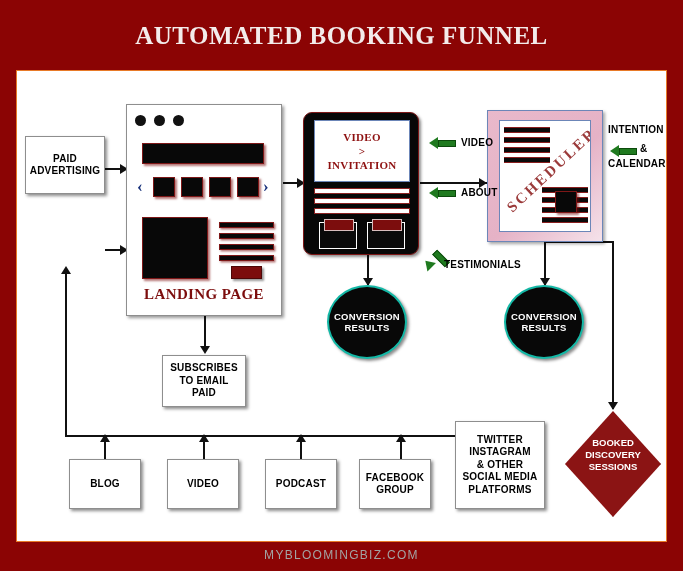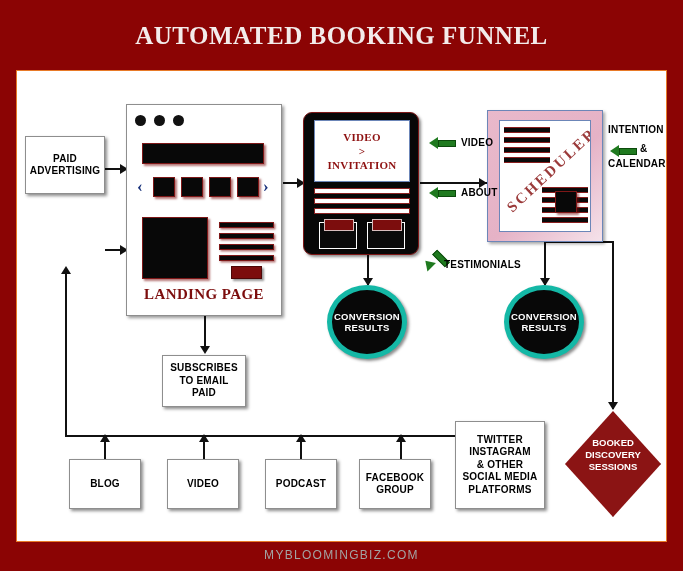--- a/index.html
+++ b/index.html
@@ -108,21 +108,21 @@
   .sch-word{
     position:absolute;left:-4px;top:46px;width:100px;
     transform:rotate(-43deg);transform-origin:50% 50%;
     font-family:"Liberation Serif", serif;font-weight:bold;font-size:15px;
     letter-spacing:2.5px;color:#9b3a3a;white-space:nowrap;text-align:center;
   }
 
   
   .circ{
     position:absolute;border-radius:50%;
-    background:#080808;border:5px solid #14b8a6;
+    background:#080808;border:2px solid #14b8a6;
     box-shadow:2px 2px 3px rgba(0,0,0,.45);
     display:flex;align-items:center;justify-content:center;text-align:center;
     color:#fff;font-weight:bold;font-size:9.5px;line-height:11.5px;
     letter-spacing:.2px;box-sizing:border-box;
   }
 
   
   .diamond-wrap{position:absolute;left:565px;top:411px;width:96px;height:106px;}
   .diamond-shape{
     position:absolute;left:0;top:0;width:96px;height:106px;

